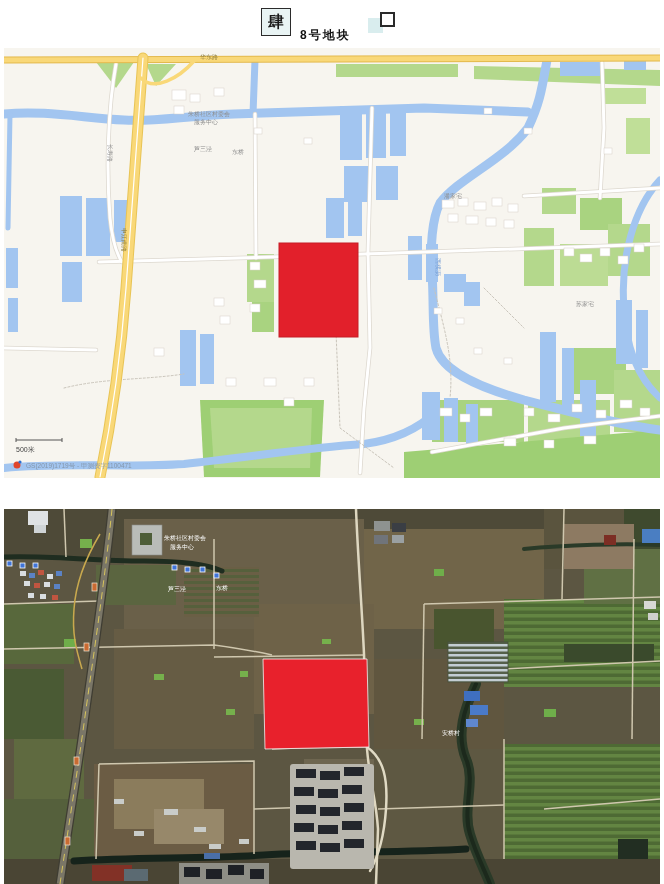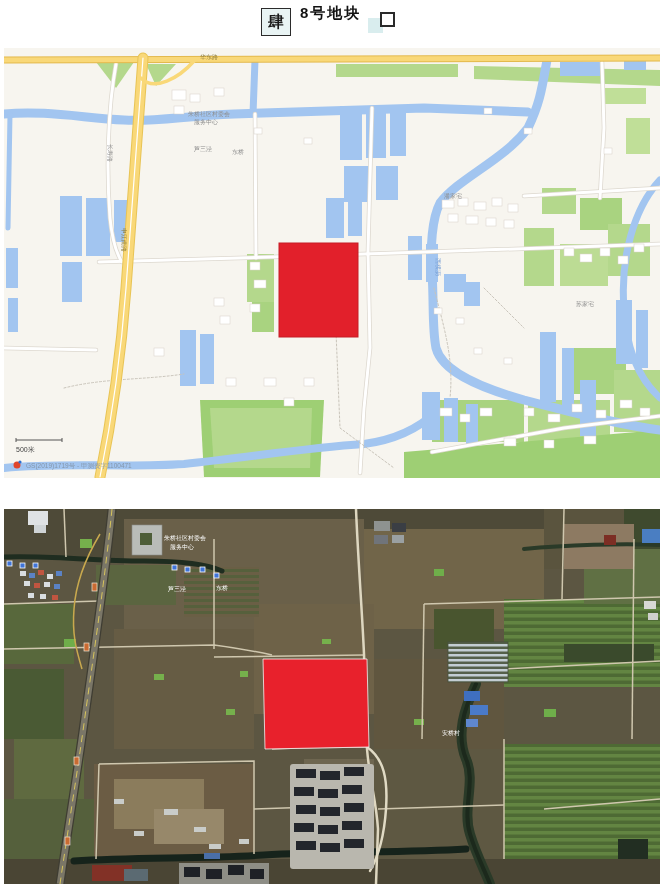--- a/index.html
+++ b/index.html
@@ -1,21 +1,21 @@
 <!DOCTYPE html>
 <html><head>
 <meta charset="utf-8">
 <style>
   html,body{margin:0;padding:0;background:#ffffff;}
   body{width:664px;height:884px;position:relative;font-family:"Liberation Sans","DejaVu Sans",sans-serif;overflow:hidden;}
   .page{position:absolute;inset:0;background:#fff;}
   
   .header{position:absolute;left:0;top:0;width:664px;height:48px;}
   .section-box{position:absolute;left:261px;top:8px;width:28px;height:26px;border:1.5px solid #2b2b2b;background:#e9f4f4;display:flex;align-items:center;justify-content:center;font-size:16px;font-weight:bold;color:#1a1a1a;}
-  .title{position:absolute;left:300px;top:4px;font-size:15px;letter-spacing:2px;color:#111;font-weight:bold;}
+  .title{position:absolute;left:300px;top:27px;font-size:12px;letter-spacing:2px;color:#111;font-weight:bold;}
   .glyph-hl{position:absolute;left:368px;top:18px;width:15px;height:15px;background:#d9edee;}
   .square-glyph{position:absolute;left:380px;top:12px;width:11px;height:11px;border:2px solid #2a2a2a;background:#fff;}
   
   .street-map{position:absolute;left:4px;top:48px;width:656px;height:430px;}
   .sat-map{position:absolute;left:4px;top:509px;width:656px;height:375px;}
   svg{display:block;}
   text{font-family:"Liberation Sans","DejaVu Sans",sans-serif;}
   .lbl{fill:#8d8d8d;font-size:6px;}
   .lbl-road{fill:#8a7a3a;font-size:6px;}
   .lbl-water{fill:#7aa0d4;font-size:6px;}

